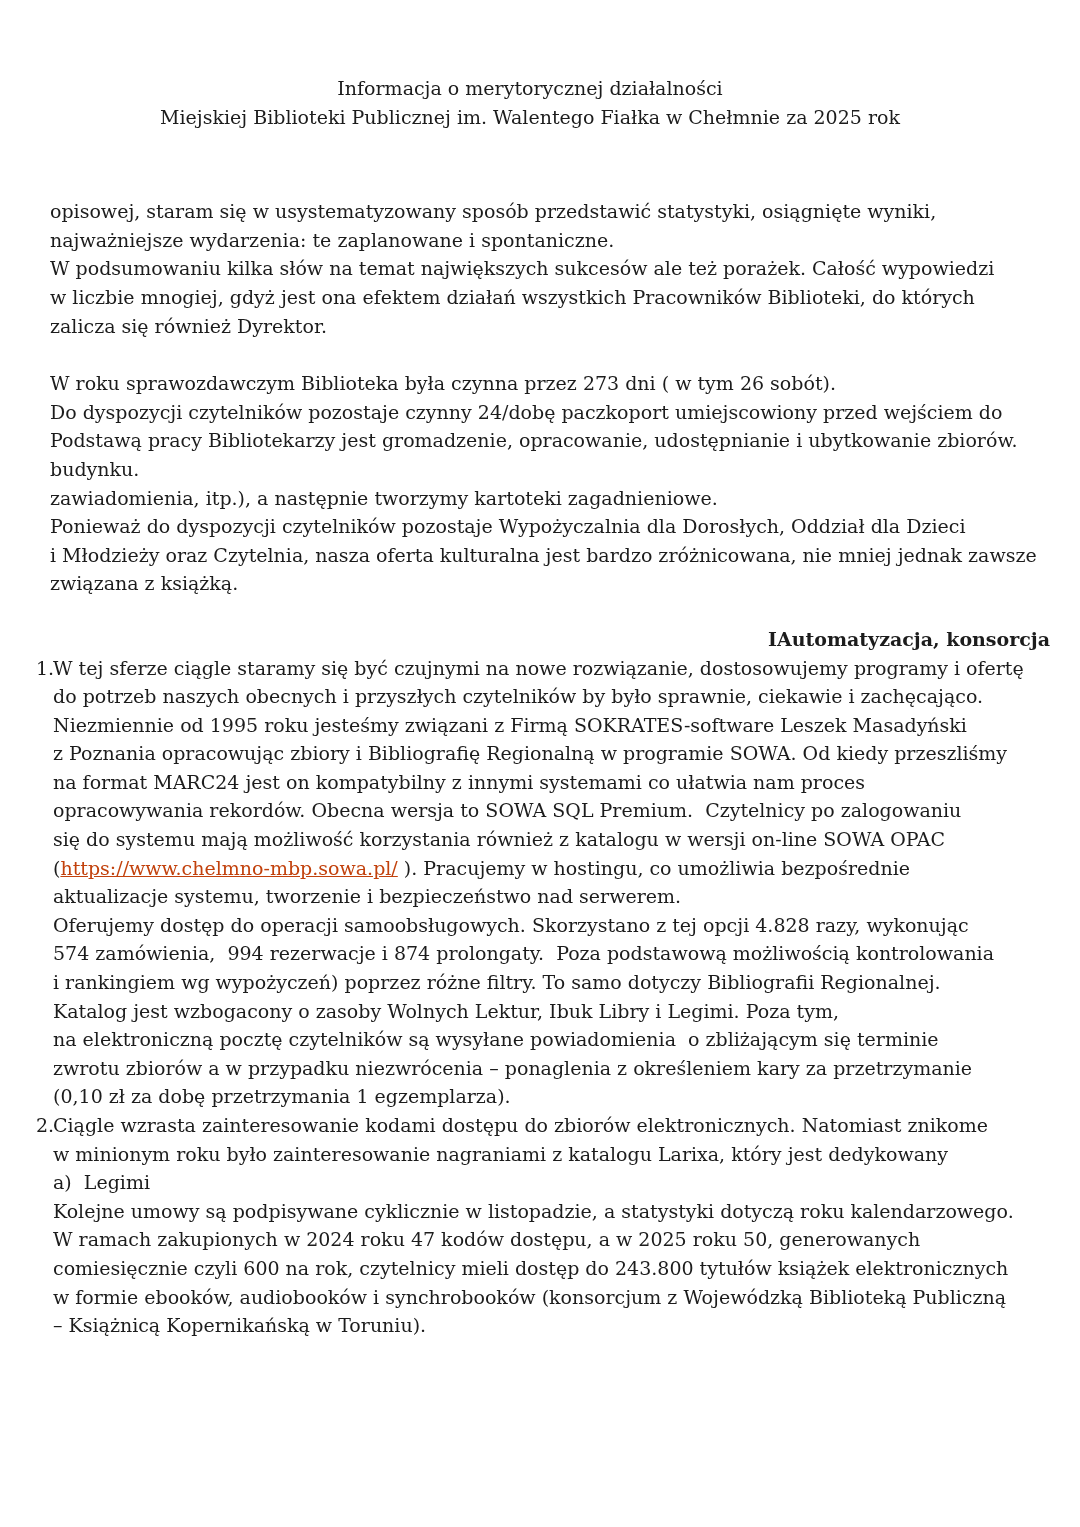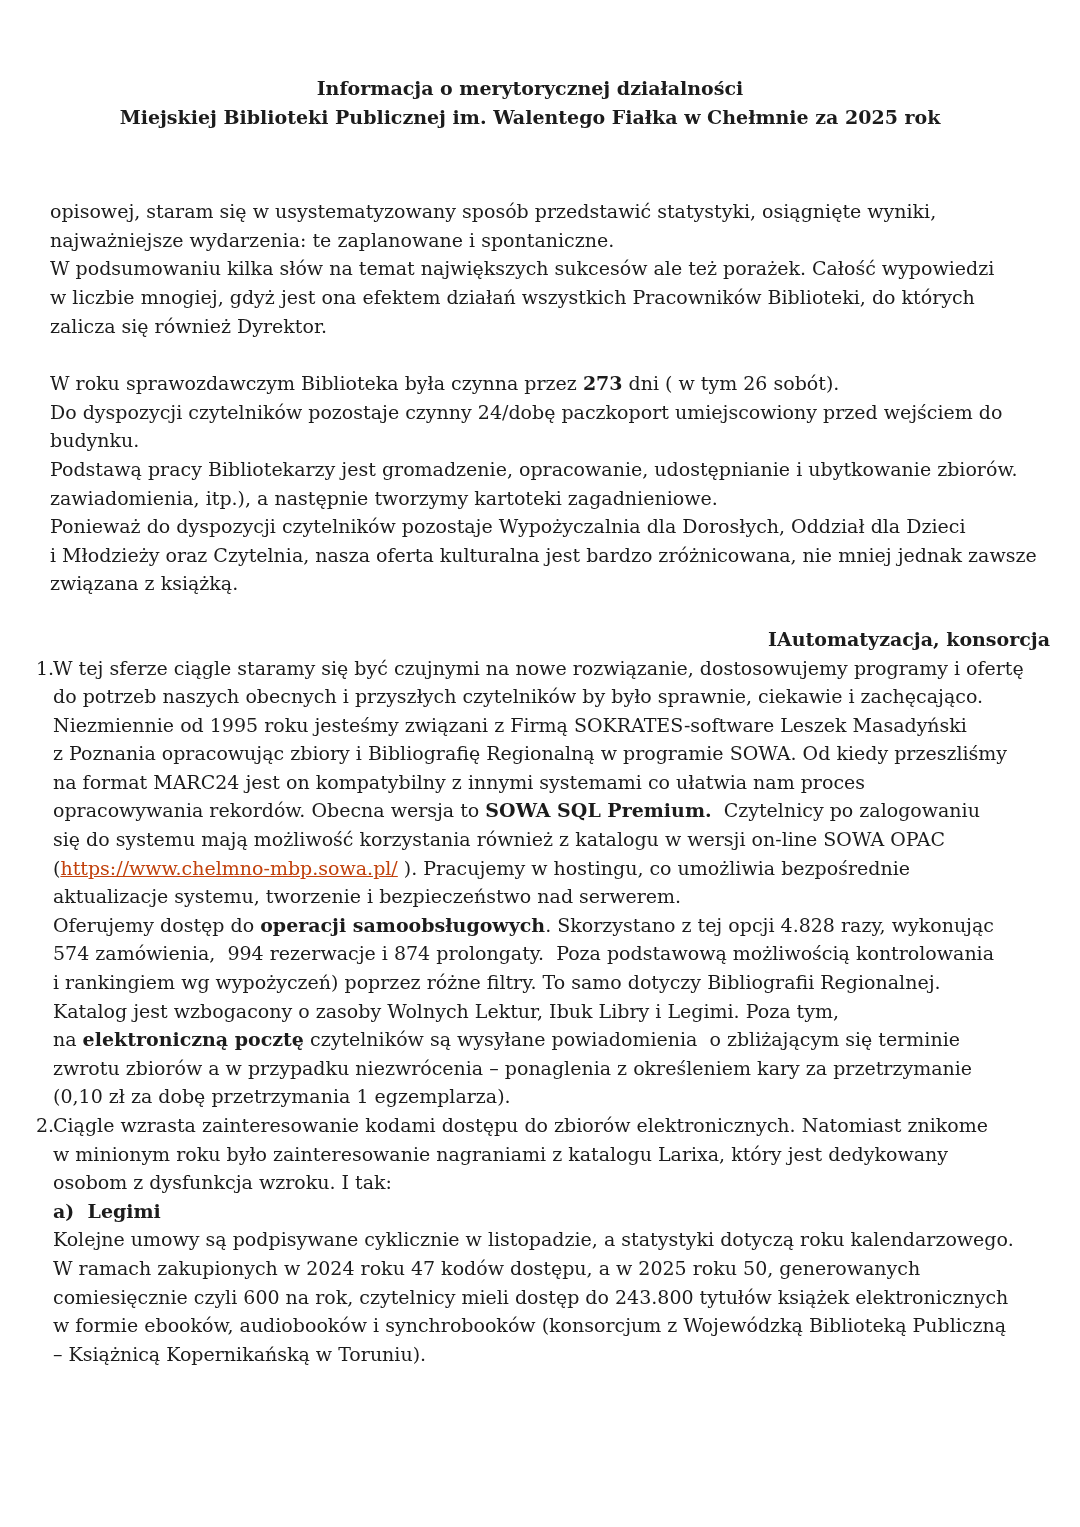--- a/index.html
+++ b/index.html
@@ -14,21 +14,21 @@
     padding:74px 30px 0 50px;
     overflow:hidden;
     position:relative;
   }
   .line { white-space:pre; line-height:28.6px; height:28.6px; }
   .title-wrap { text-align:center; font-weight:bold; margin-right:40px; }
   .heading-line { font-weight:bold; padding-left:58px;text-align:right; }
   .heading-num { display:inline-block; width:60px; }
   .list-line { position:relative; margin-left:3px; }
   .list-num { position:absolute; left:-17px; top:0; }
-  .bold { font-weight:bold;text-align:right; }
+  .bold { font-weight:normal;text-align:right; }
   a.doclink { color:#0000ee; text-decoration:underline; cursor:pointer; }
   .spacer { width:100%; }
 </style>
 </head>
 <body>
 
 <div class="page">
   <main>
       <div class="title-wrap">
         <div class="line"><span class="bold">Informacja o merytorycznej działalności</span></div>
@@ -39,22 +39,22 @@
         <div class="line"><span>opisowej, staram się w usystematyzowany sposób przedstawić statystyki, osiągnięte wyniki,</span></div>
         <div class="line"><span>najważniejsze wydarzenia: te zaplanowane i spontaniczne.</span></div>
         <div class="line"><span>W podsumowaniu kilka słów na temat największych sukcesów ale też porażek. Całość wypowiedzi</span></div>
         <div class="line"><span>w liczbie mnogiej, gdyż jest ona efektem działań wszystkich Pracowników Biblioteki, do których</span></div>
         <div class="line"><span>zalicza się również Dyrektor.</span></div>
       </div>
       <div class="spacer" style="height: 29px;"></div>
       <div>
         <div class="line"><span>W roku sprawozdawczym Biblioteka była czynna przez </span><span class="bold">273</span><span> dni ( w tym 26 sobót).</span></div>
         <div class="line"><span>Do dyspozycji czytelników pozostaje czynny 24/dobę paczkoport umiejscowiony przed wejściem do</span></div>
+        <div class="line"><span>Podstawą pracy Bibliotekarzy jest gromadzenie, opracowanie, udostępnianie i ubytkowanie zbiorów.</span></div>
         <div class="line"><span>budynku.</span></div>
-        <div class="line"><span>Podstawą pracy Bibliotekarzy jest gromadzenie, opracowanie, udostępnianie i ubytkowanie zbiorów.</span></div>
         <div class="line"><span>zawiadomienia, itp.), a następnie tworzymy kartoteki zagadnieniowe.</span></div>
         <div class="line"><span>Ponieważ do dyspozycji czytelników pozostaje Wypożyczalnia dla Dorosłych, Oddział dla Dzieci</span></div>
         <div class="line"><span>i Młodzieży oraz Czytelnia, nasza oferta kulturalna jest bardzo zróżnicowana, nie mniej jednak zawsze</span></div>
         <div class="line"><span>związana z książką.</span></div>
       </div>
       <div class="spacer" style="height: 27px;"></div>
       <div class="line heading-line"><span class="heading-num">I</span><span>Automatyzacja, konsorcja</span></div>
       <div>
         <div class="line list-line"><span class="list-num">1.</span><span>W tej sferze ciągle staramy się być czujnymi na nowe rozwiązanie, dostosowujemy programy i ofertę</span></div>
         <div class="line list-line"><span>do potrzeb naszych obecnych i przyszłych czytelników by było sprawnie, ciekawie i zachęcająco.</span></div>
@@ -69,21 +69,20 @@
         <div class="line list-line"><span>574 zamówienia,  994 rezerwacje i 874 prolongaty.  Poza podstawową możliwością kontrolowania</span></div>
         <div class="line list-line"><span>i rankingiem wg wypożyczeń) poprzez różne filtry. To samo dotyczy Bibliografii Regionalnej.</span></div>
         <div class="line list-line"><span>Katalog jest wzbogacony o zasoby Wolnych Lektur, Ibuk Libry i Legimi. Poza tym,</span></div>
         <div class="line list-line"><span>na </span><span class="bold">elektroniczną pocztę</span><span> czytelników są wysyłane powiadomienia  o zbliżającym się terminie</span></div>
         <div class="line list-line"><span>zwrotu zbiorów a w przypadku niezwrócenia – ponaglenia z określeniem kary za przetrzymanie</span></div>
         <div class="line list-line"><span>(0,10 zł za dobę przetrzymania 1 egzemplarza).</span></div>
       </div>
       <div>
         <div class="line list-line"><span class="list-num">2.</span><span>Ciągle wzrasta zainteresowanie kodami dostępu do zbiorów elektronicznych. Natomiast znikome</span></div>
         <div class="line list-line"><span>w minionym roku było zainteresowanie nagraniami z katalogu Larixa, który jest dedykowany</span></div>
-        <div class="line list-line"><span>osobom z dysfunkcja wzroku. I tak:</span></div>
         <div class="line list-line"><span class="bold">a)  Legimi</span></div>
         <div class="line list-line"><span>Kolejne umowy są podpisywane cyklicznie w listopadzie, a statystyki dotyczą roku kalendarzowego.</span></div>
         <div class="line list-line"><span>W ramach zakupionych w 2024 roku 47 kodów dostępu, a w 2025 roku 50, generowanych</span></div>
         <div class="line list-line"><span>comiesięcznie czyli 600 na rok, czytelnicy mieli dostęp do 243.800 tytułów książek elektronicznych</span></div>
         <div class="line list-line"><span>w formie ebooków, audiobooków i synchrobooków (konsorcjum z Wojewódzką Biblioteką Publiczną</span></div>
         <div class="line list-line"><span>– Książnicą Kopernikańską w Toruniu).</span></div>
       </div>
     </main>
 </div>
 

